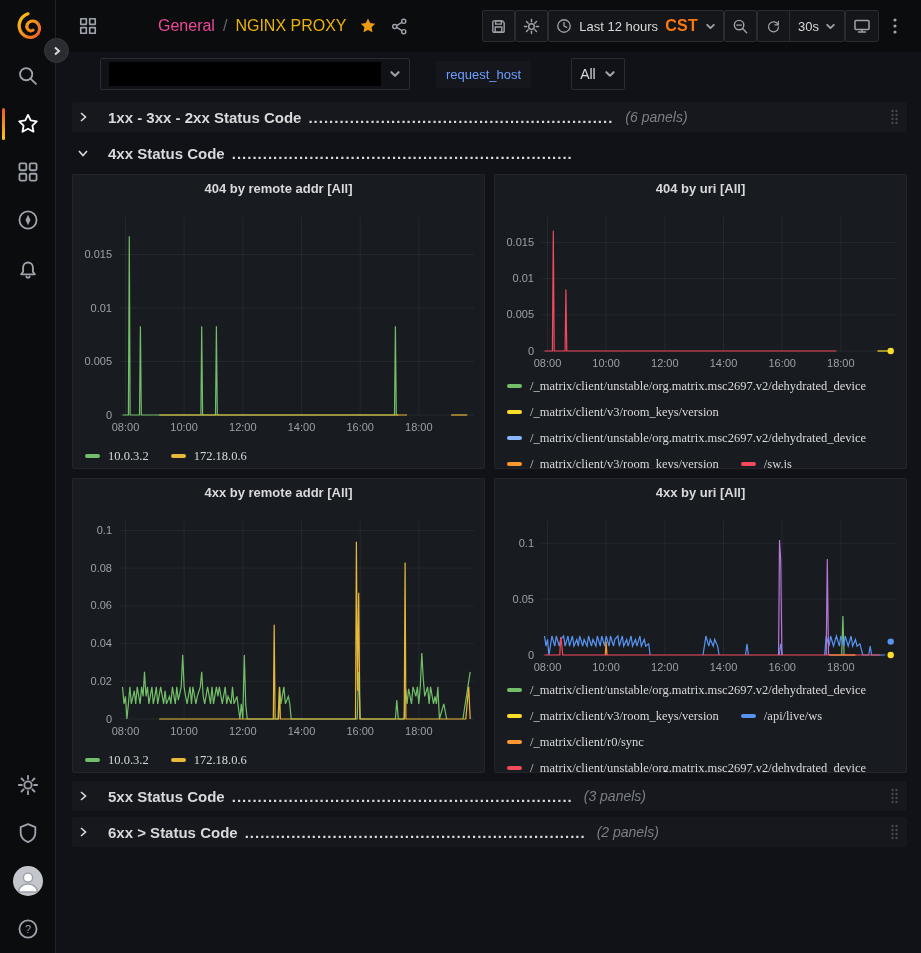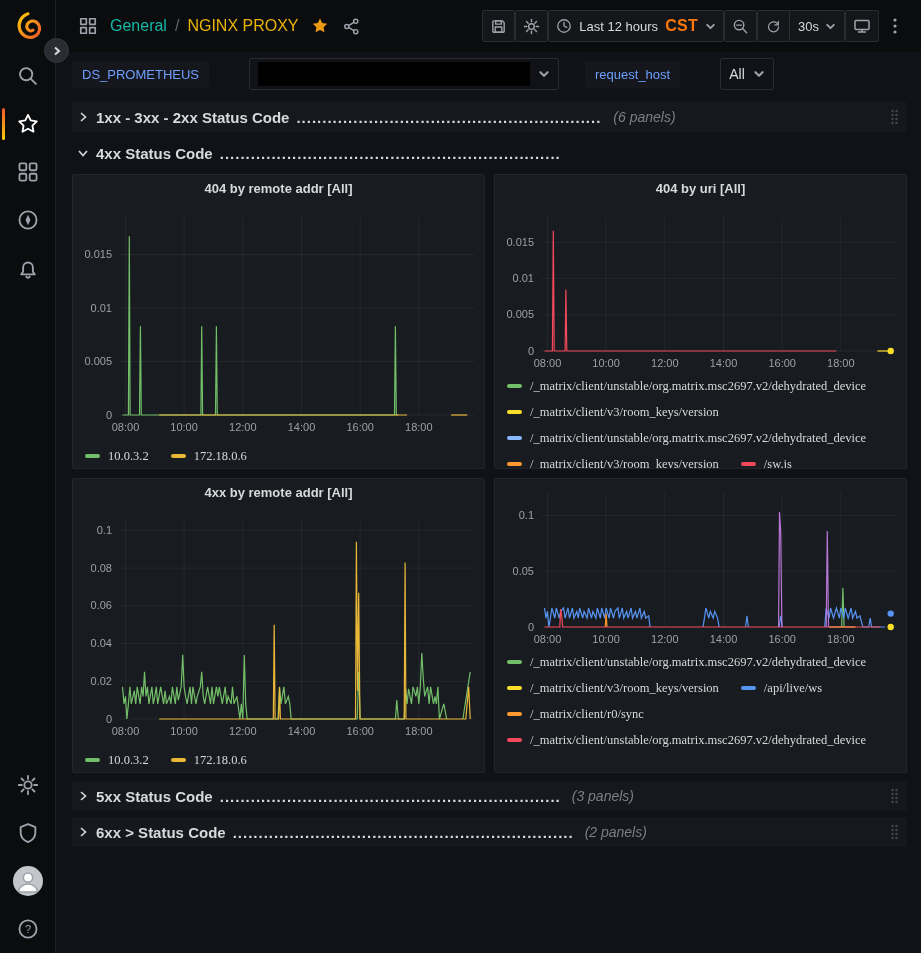--- a/index.html
+++ b/index.html
@@ -16,21 +16,21 @@
   .nav-item.active::before { content:""; position:absolute; left:2px; top:8px; width:3px; height:32px; background:linear-gradient(#f05a28,#fbca0a); border-radius:2px; }
   .sidebar-bottom { margin-top:auto; }
   .avatar-circle { width:30px; height:30px; border-radius:50%; background:#c3c6cb; display:flex; align-items:center; justify-content:center; overflow:hidden; }
   .expand-btn { position:absolute; left:44px; top:38px; width:25px; height:25px; border-radius:50%; background:#2a2c31; border:1px solid #36383d; z-index:9; display:flex; align-items:center; justify-content:center; cursor:pointer; }
   .expand-btn svg { stroke:#d8d9da; fill:none; stroke-width:2; }
 
   
   .header { position:absolute; left:56px; top:0; right:0; height:52px; background:#0b0c0e; display:flex; align-items:center; padding:0 10px 0 22px; }
   .hicon { stroke:#9ea3ab; fill:none; stroke-width:1.5; stroke-linecap:round; stroke-linejoin:round; }
   .breadcrumb { display:flex; align-items:center; gap:8px; margin-left:12px; }
-  .bc-section { color:#14b8a6; font-size:16px; cursor:pointer; }
+  .bc-section { color:#ec4899; font-size:16px; cursor:pointer;margin-left:48px; }
   .bc-sep { color:#63666c; font-size:16px; }
   .bc-title { color:#eab308; font-size:16px; cursor:pointer; }
   .title-icons { display:flex; align-items:center; gap:14px; margin-left:12px; }
   .hdr-right { margin-left:auto; display:flex; align-items:center; gap:0; }
   .hbtn { height:32px; min-width:32px; padding:0 7px; background:#141619; border:1px solid #2a2c31; border-radius:2px; display:flex; align-items:center; justify-content:center; gap:7px; cursor:pointer; color:#d8d9da; font-size:13px; }
   .hbtn.noborder { background:transparent; border:none; }
   .tz-badge { color:#ff780a; font-size:16px; font-weight:bold; letter-spacing:.3px; }
   .grp { display:flex; align-items:stretch; background:#141619; border:1px solid #2a2c31; border-radius:2px; }
   .grp .seg { display:flex; align-items:center; gap:6px; padding:0 8px; height:30px; cursor:pointer; color:#d8d9da; font-size:13px; }
   .grp .seg + .seg { border-left:1px solid #2a2c31; }
@@ -42,21 +42,21 @@
   .var-select { display:flex; align-items:center; height:32px; border:1px solid #2a2c31; border-radius:2px; background:#111217; padding:0 8px; gap:8px; cursor:pointer;margin-left:28px; }
   .redacted { width:272px; height:24px; background:#000; }
   .caret { stroke:#9ea3ab; fill:none; stroke-width:1.7; stroke-linecap:round; stroke-linejoin:round; }
   .var-value { color:#d8d9da; font-size:14px; }
 
   
   .row-strip { height:30px; display:flex; align-items:center; margin:6px 0; padding:0 6px 0 4px; cursor:pointer; border-radius:2px; }
   .row-strip.collapsed { background:#16181d; }
   .row-chevron { display:flex; margin-right:6px; }
   .row-chevron svg { stroke:#d8d9da; fill:none; stroke-width:1.6; }
-  .row-title { color:#d8d9da; font-size:15px; font-weight:bold; white-space:nowrap; }
+  .row-title { color:#d8d9da; font-size:15px; font-weight:bold; white-space:nowrap;margin-left:12px; }
   .row-dots { color:#d8d9da; font-size:15px; font-weight:bold; margin-left:7px; letter-spacing:1px; overflow:hidden; white-space:nowrap; max-width:340px; }
   .row-count { color:#7b7f87; font-size:14px; font-style:italic; margin-left:12px; white-space:nowrap; }
   .drag-handle { margin-left:auto; display:flex; cursor:grab; padding:2px; }
 
   
   .grid2 { display:grid; grid-template-columns:1fr 1fr; gap:9px; margin:2px 0 8px; }
   .panel { height:295px; background:#181b1f; border:1px solid #23252b; border-radius:2px; overflow:hidden; display:flex; flex-direction:column; }
   .panel-title { height:28px; line-height:28px; text-align:center; color:#d8d9da; font-size:13px; font-weight:bold; cursor:pointer; flex:none; }
   .chart { flex:none; }
   .chart--tall { height:234px; }
@@ -249,21 +249,20 @@
             <circle cx="2" cy="8" r="1.6" fill="#9ea3ab"></circle>
             <circle cx="2" cy="14" r="1.6" fill="#9ea3ab"></circle>
           </svg>
       </div>
     </div>
   </div>
 
   <div class="content">
 
     <div class="var-row">
-      <span class="var-label">DS_PROMETHEUS</span>
       <div class="var-select">
         <div class="redacted"></div>
         <svg class="caret" width="12" height="12" viewBox="0 0 10 10">
             <polyline points="2,3.5 5,6.5 8,3.5"></polyline>
           </svg>
       </div>
       <span class="var-label" style="margin-left:14px">request_host</span>
       <div class="var-select">
         <span class="var-value">All</span>
         <svg class="caret" width="12" height="12" viewBox="0 0 10 10">
@@ -444,20 +443,21 @@
                 <span>10.0.3.2</span>
               </span>
               <span class="legend-item">
                 <span class="swatch" style="background: rgb(234, 184, 57);"></span>
                 <span>172.18.0.6</span>
               </span>
             </div>
           </div>
       </div>
       <div class="panel">
+        <div class="panel-title">4xx by uri [All]</div>
         <div class="chart chart--short"><svg width="411" height="170">
               <line x1="46" x2="401" y1="148.0" y2="148.0" stroke="rgba(204,204,220,0.07)"></line>
               <text class="tick" x="39" y="151.5" text-anchor="end">0</text>
               <line x1="46" x2="401" y1="92.2" y2="92.2" stroke="rgba(204,204,220,0.07)"></line>
               <text class="tick" x="39" y="95.7" text-anchor="end">0.05</text>
               <line x1="46" x2="401" y1="36.3" y2="36.3" stroke="rgba(204,204,220,0.07)"></line>
               <text class="tick" x="39" y="39.8" text-anchor="end">0.1</text>
               <line x1="52.5" x2="52.5" y1="14" y2="148.0" stroke="rgba(204,204,220,0.07)"></line>
               <line x1="111.1" x2="111.1" y1="14" y2="148.0" stroke="rgba(204,204,220,0.07)"></line>
               <line x1="169.8" x2="169.8" y1="14" y2="148.0" stroke="rgba(204,204,220,0.07)"></line>

